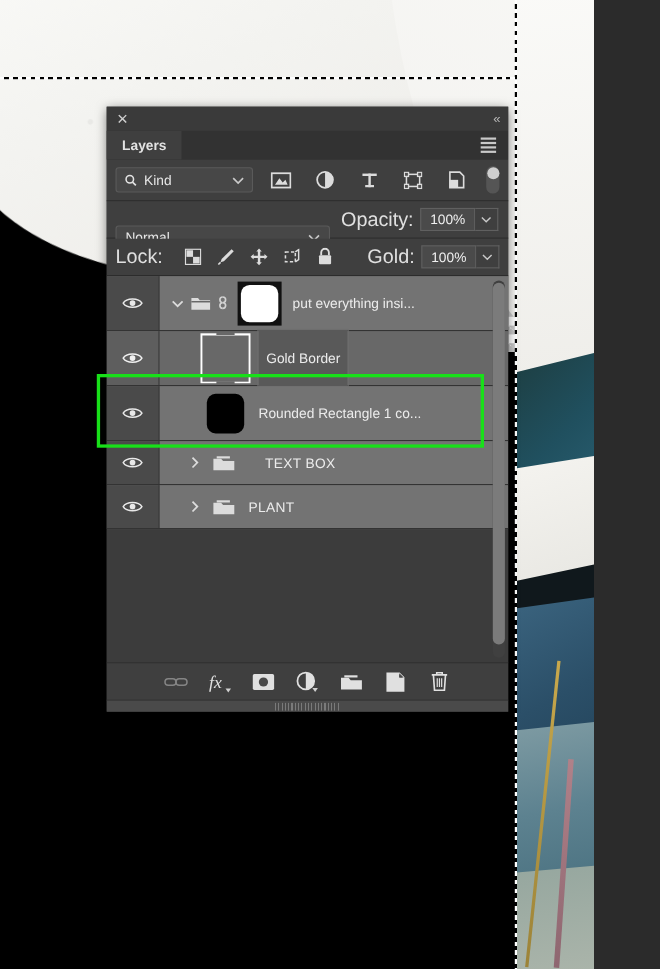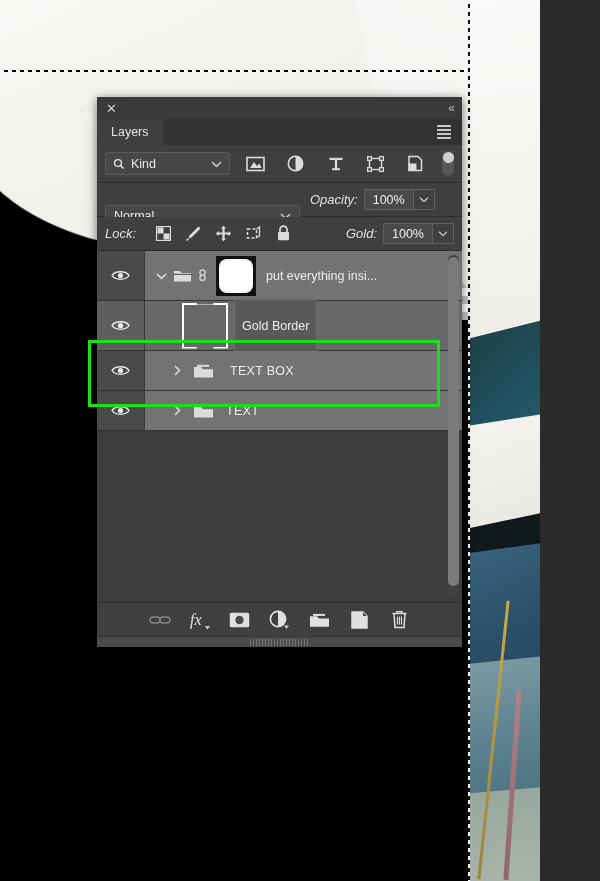--- a/index.html
+++ b/index.html
@@ -127,21 +127,21 @@
   
   #tab-strip {
     height: 26px; flex: none;
     background: #323232;
     display: flex; align-items: stretch;
     position: relative;
   }
   .panel-tab {
     display: flex; align-items: center;
     padding: 0 14px;
-    font-size: 12.5px; font-weight: normal;
+    font-size: 12.5px; font-weight: bold;
     color: #e3e3e3;
     background: #3f3f3f;
     cursor: pointer;
   }
   #panel-menu-icon {
     margin-left: auto; display: flex; flex-direction: column;
     justify-content: center; gap: 2px; padding: 0 11px; cursor: pointer;
   }
   #panel-menu-icon i { display: block; width: 14px; height: 2px; background: #c9c9c9; }
 
@@ -185,21 +185,21 @@
     display: flex; align-items: center;
     padding: 0 8px;
     border-bottom: 1px solid #2c2c2c;
   }
   #blend-select {
     width: 195px; height: 23px;
     background: #474747; border: 1px solid #5a5a5a; border-radius: 3px;
     display: flex; align-items: center; padding: 0 8px; cursor: pointer; margin-top: 33px;
   }
   #blend-label { font-size: 12.5px; color: #e9e9e9; }
-  .field-label { font-size: 13px; color: #e0e0e0; white-space: nowrap; font-style: italic; }
+  .field-label { font-size: 18px; color: #e0e0e0; white-space: nowrap; }
   .num-field {
     height: 21px; background: #4a4a4a; border: 1px solid #606060;
     display: flex; align-items: center; justify-content: center;
     padding: 0 8px; font-size: 12.5px; color: #f0f0f0; cursor: text;
   }
   .num-stepper {
     height: 21px; width: 21px; background: #3f3f3f; border: 1px solid #606060;
     border-left: none;
     display: flex; align-items: center; justify-content: center; cursor: pointer;
   }
@@ -511,61 +511,75 @@
         </svg>
       </span>
       <span class="disclosure" style="visibility:hidden"></span>
       <span class="thumb" style="margin-left:14px">
         <span class="thumb-checker"></span>
         <span class="thumb-mask-corners"></span>
       </span>
       <span class="layer-name editing">Gold Border</span>
     </div>
 
+    <div class="layer-row">
+      <span class="eye-cell">
+        <svg width="19" height="13" viewBox="0 0 19 13">
+          <path d="M1,6.5 C4,1.5 15,1.5 18,6.5 C15,11.5 4,11.5 1,6.5 Z" fill="none" stroke="#e8e8e8" stroke-width="1.4"></path>
+          <circle cx="9.5" cy="6.5" r="2.6" fill="#e8e8e8"></circle>
+        </svg>
+      </span>
+      <span class="disclosure" style="visibility:hidden"></span>
+      <span class="thumb" style="margin-left:14px">
+        <span class="thumb-checker"></span>
+        <span style="position:absolute;left:3px;top:2px;width:34px;height:36px;background:#000;border-radius:8px"></span>
+      </span>
+      <span class="layer-name">Rounded Rectangle 1 co...</span>
+    </div>
 
     <div class="layer-row" style="height:40px">
       <span class="eye-cell">
         <svg width="19" height="13" viewBox="0 0 19 13">
           <path d="M1,6.5 C4,1.5 15,1.5 18,6.5 C15,11.5 4,11.5 1,6.5 Z" fill="none" stroke="#e8e8e8" stroke-width="1.4"></path>
           <circle cx="9.5" cy="6.5" r="2.6" fill="#e8e8e8"></circle>
         </svg>
       </span>
       <span class="disclosure" style="margin-left:22px">
         <svg width="8" height="11" viewBox="0 0 8 11">
             <polyline points="2,1 6.4,5.5 2,10" fill="none" stroke="#dcdcdc" stroke-width="1.6"></polyline>
           </svg>
       </span>
       <span class="folder-icon" style="margin-left:6px">
         <svg width="21" height="16" viewBox="0 0 21 16">
           <path d="M1,14.5 V4 h7 l1.8,2.2 h10.2 v8.3 z" fill="#dcdcdc"></path>
           <rect x="4" y="1.8" width="12" height="2" fill="#dcdcdc"></rect>
         </svg>
       </span>
-      <span class="layer-name caps" style="margin-left:16px">TEXT BOX</span>
+      <span class="layer-name caps" style="margin-left:27px">TEXT BOX</span>
     </div>
 
     <div class="layer-row" style="height:40px">
       <span class="eye-cell">
         <svg width="19" height="13" viewBox="0 0 19 13">
           <path d="M1,6.5 C4,1.5 15,1.5 18,6.5 C15,11.5 4,11.5 1,6.5 Z" fill="none" stroke="#e8e8e8" stroke-width="1.4"></path>
           <circle cx="9.5" cy="6.5" r="2.6" fill="#e8e8e8"></circle>
         </svg>
       </span>
       <span class="disclosure" style="margin-left:22px">
         <svg width="8" height="11" viewBox="0 0 8 11">
             <polyline points="2,1 6.4,5.5 2,10" fill="none" stroke="#dcdcdc" stroke-width="1.6"></polyline>
           </svg>
       </span>
       <span class="folder-icon" style="margin-left:6px">
         <svg width="21" height="16" viewBox="0 0 21 16">
           <path d="M1,14.5 V4 h7 l1.8,2.2 h10.2 v8.3 z" fill="#dcdcdc"></path>
           <rect x="4" y="1.8" width="12" height="2" fill="#dcdcdc"></rect>
         </svg>
       </span>
-      <span class="layer-name caps" style="margin-left:12px">TEXT</span>
+      <span class="layer-name caps" style="margin-left:12px">PLANT</span>
     </div>
 
 
     <div id="list-scrollbar">
       <div id="list-scroll-thumb"></div>
     </div>
   </div>
 
   <div id="panel-toolbar">
     <span class="tool-btn dim">

